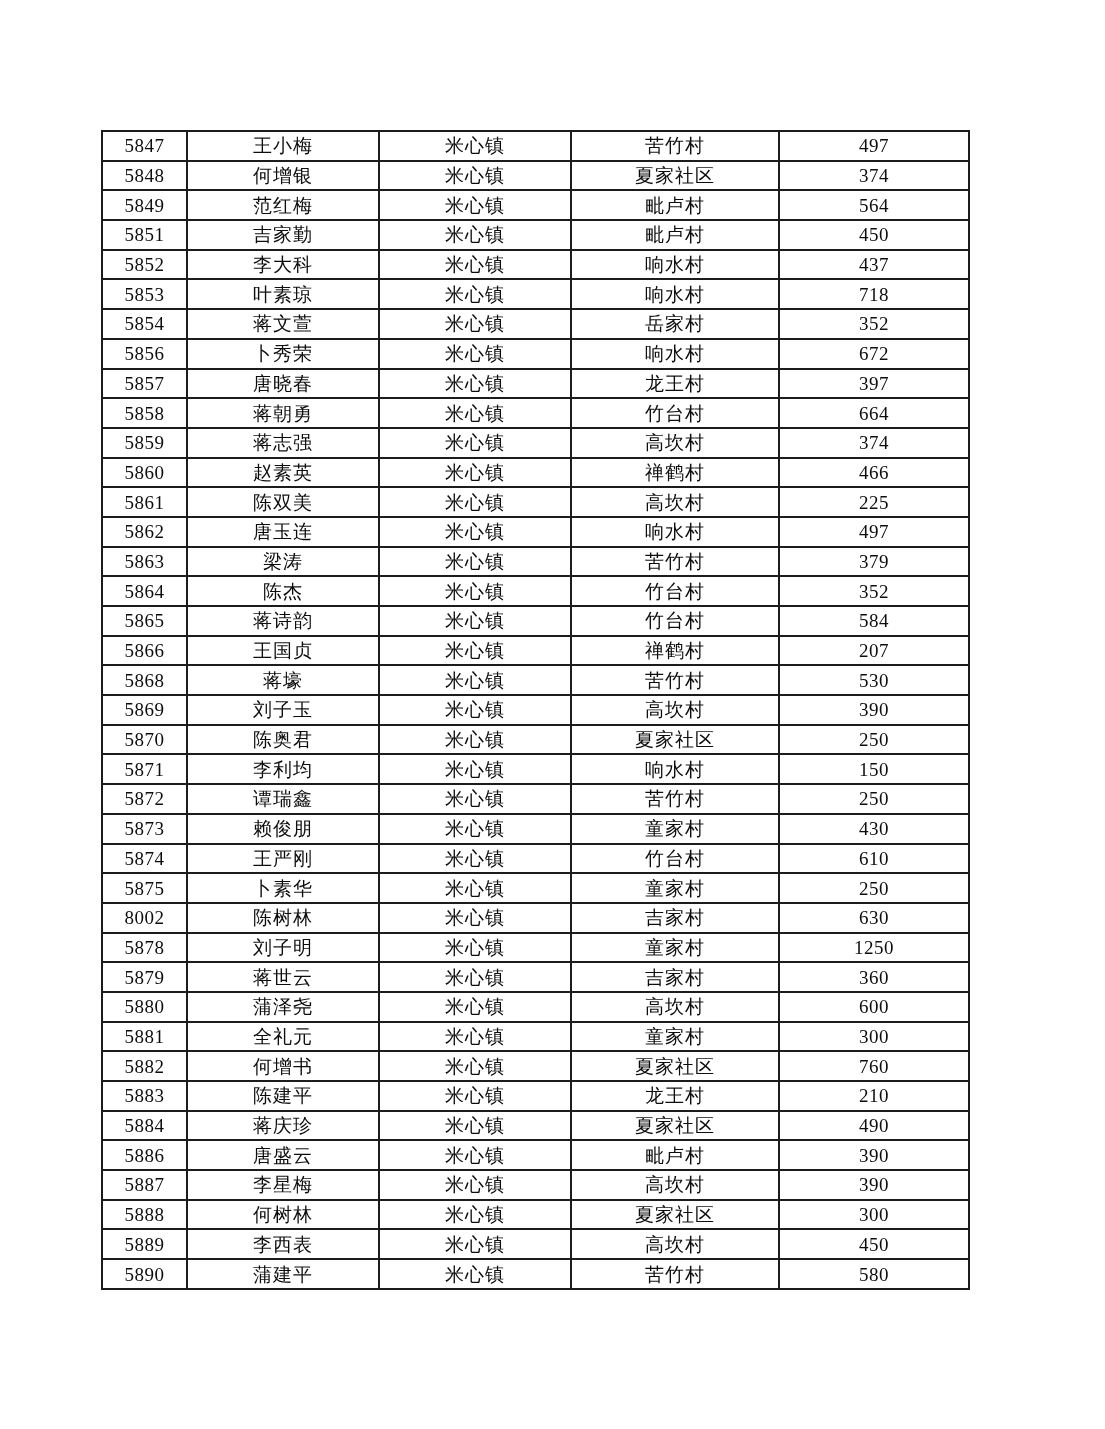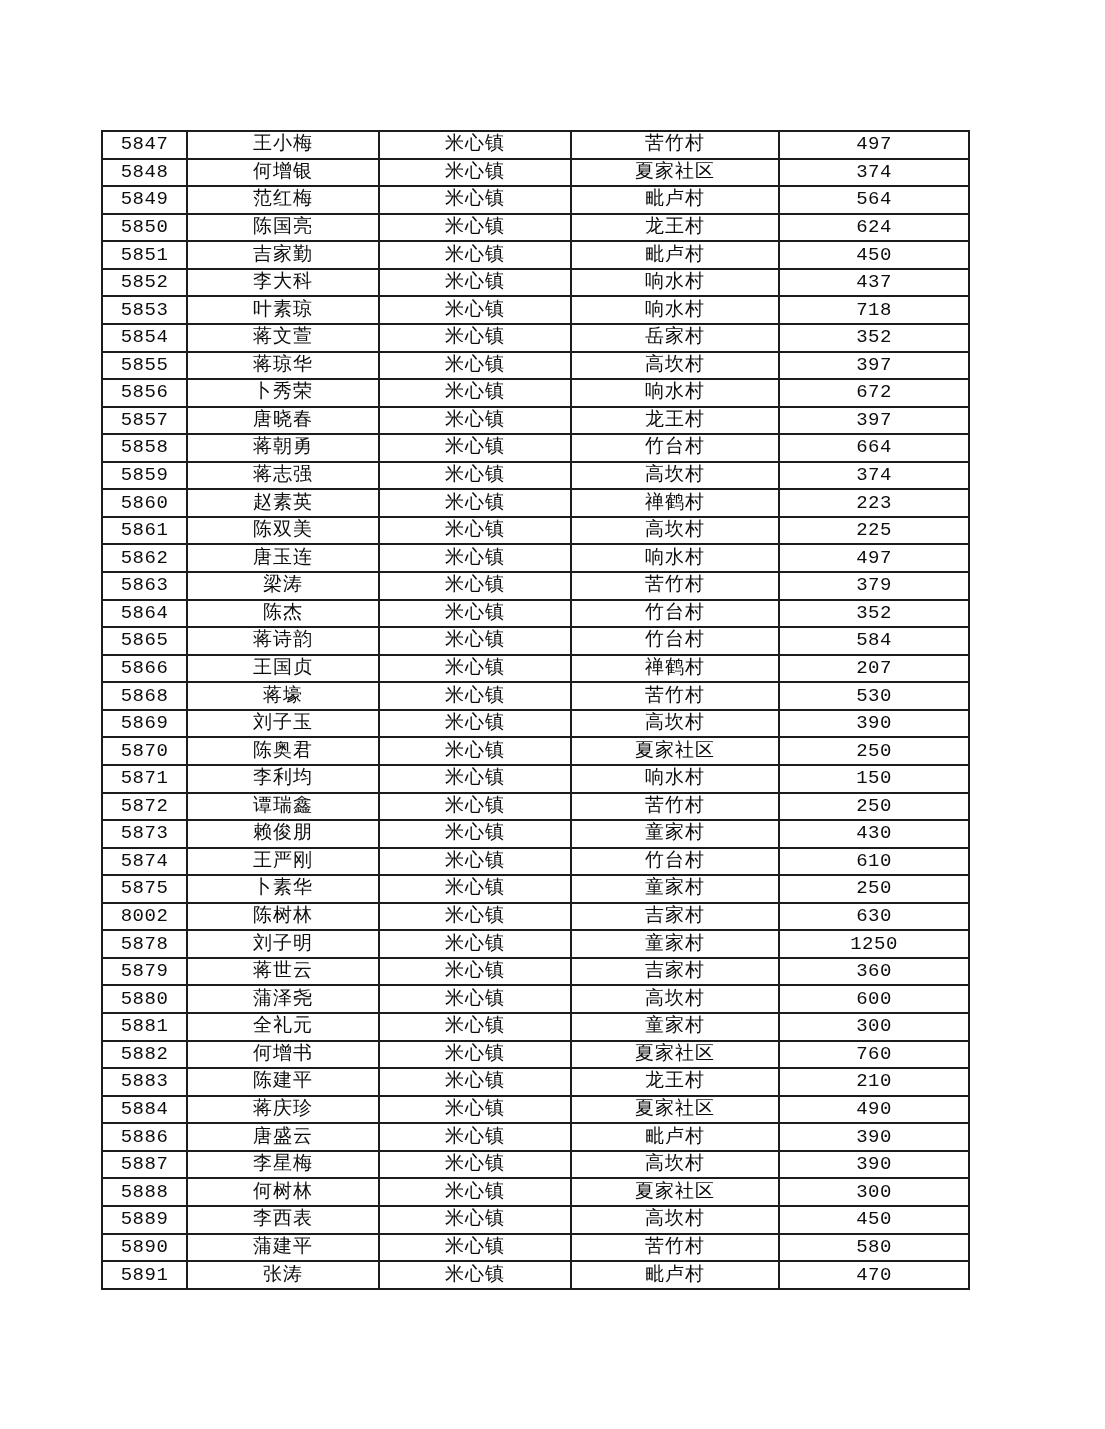--- a/index.html
+++ b/index.html
@@ -11,21 +11,20 @@
     width: 1105px;
     height: 1429px;
     position: relative;
     font-family: "Liberation Serif", "DejaVu Serif", serif;
     color: #0d0d0d;
   }
   .doc-page {
     position: absolute;
     inset: 0;
     background: #ffffff;
-    font-family: Liberation Mono, monospace;
   }
   table.roster {
     position: absolute;
     left: 101px;
     top: 130px;
     width: 869px;
     height: 1160px;
     border-collapse: collapse;
     table-layout: fixed;
   }
@@ -77,27 +76,20 @@
           <td class="num">374</td>
         </tr>
         <tr>
           <td class="num">5849</td>
           <td>范红梅</td>
           <td>米心镇</td>
           <td>毗卢村</td>
           <td class="num">564</td>
         </tr>
         <tr>
-          <td class="num">5850</td>
-          <td>陈国亮</td>
-          <td>米心镇</td>
-          <td>龙王村</td>
-          <td class="num">624</td>
-        </tr>
-        <tr>
           <td class="num">5851</td>
           <td>吉家勤</td>
           <td>米心镇</td>
           <td>毗卢村</td>
           <td class="num">450</td>
         </tr>
         <tr>
           <td class="num">5852</td>
           <td>李大科</td>
           <td>米心镇</td>
@@ -112,27 +104,20 @@
           <td class="num">718</td>
         </tr>
         <tr>
           <td class="num">5854</td>
           <td>蒋文萱</td>
           <td>米心镇</td>
           <td>岳家村</td>
           <td class="num">352</td>
         </tr>
         <tr>
-          <td class="num">5855</td>
-          <td>蒋琼华</td>
-          <td>米心镇</td>
-          <td>高坎村</td>
-          <td class="num">397</td>
-        </tr>
-        <tr>
           <td class="num">5856</td>
           <td>卜秀荣</td>
           <td>米心镇</td>
           <td>响水村</td>
           <td class="num">672</td>
         </tr>
         <tr>
           <td class="num">5857</td>
           <td>唐晓春</td>
           <td>米心镇</td>
@@ -151,21 +136,21 @@
           <td>蒋志强</td>
           <td>米心镇</td>
           <td>高坎村</td>
           <td class="num">374</td>
         </tr>
         <tr>
           <td class="num">5860</td>
           <td>赵素英</td>
           <td>米心镇</td>
           <td>禅鹤村</td>
-          <td class="num">223</td>
+          <td class="num">466</td>
         </tr>
         <tr>
           <td class="num">5861</td>
           <td>陈双美</td>
           <td>米心镇</td>
           <td>高坎村</td>
           <td class="num">225</td>
         </tr>
         <tr>
           <td class="num">5862</td>
@@ -341,23 +326,16 @@
           <td>米心镇</td>
           <td>高坎村</td>
           <td class="num">450</td>
         </tr>
         <tr>
           <td class="num">5890</td>
           <td>蒲建平</td>
           <td>米心镇</td>
           <td>苦竹村</td>
           <td class="num">580</td>
-        </tr>
-        <tr>
-          <td class="num">5891</td>
-          <td>张涛</td>
-          <td>米心镇</td>
-          <td>毗卢村</td>
-          <td class="num">470</td>
         </tr>
       </tbody>
   </table>
 </div>
 
 </body></html>

